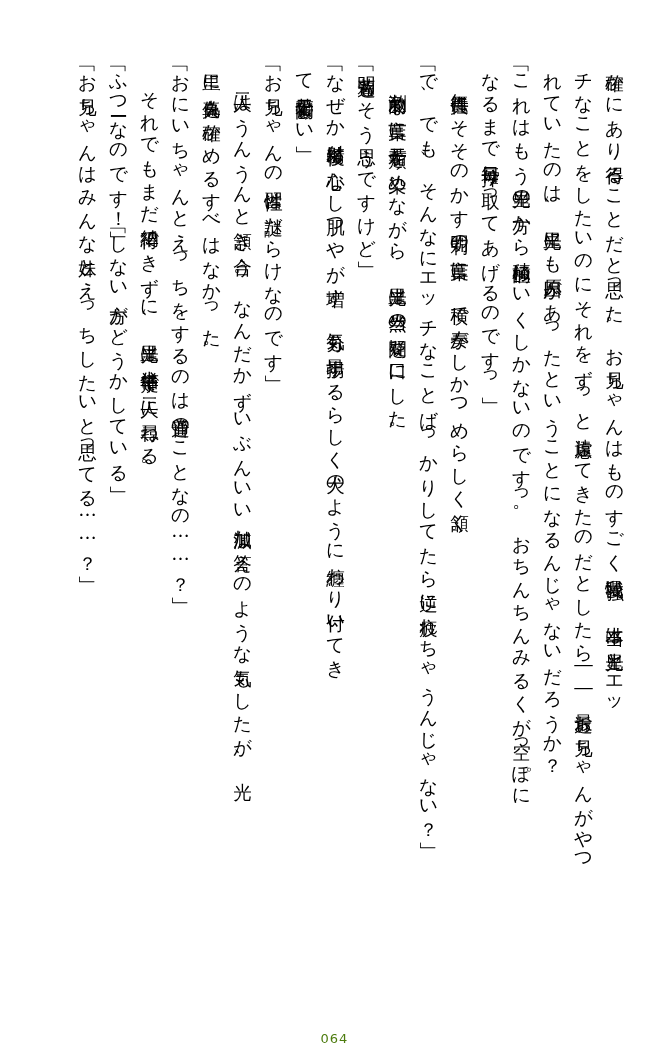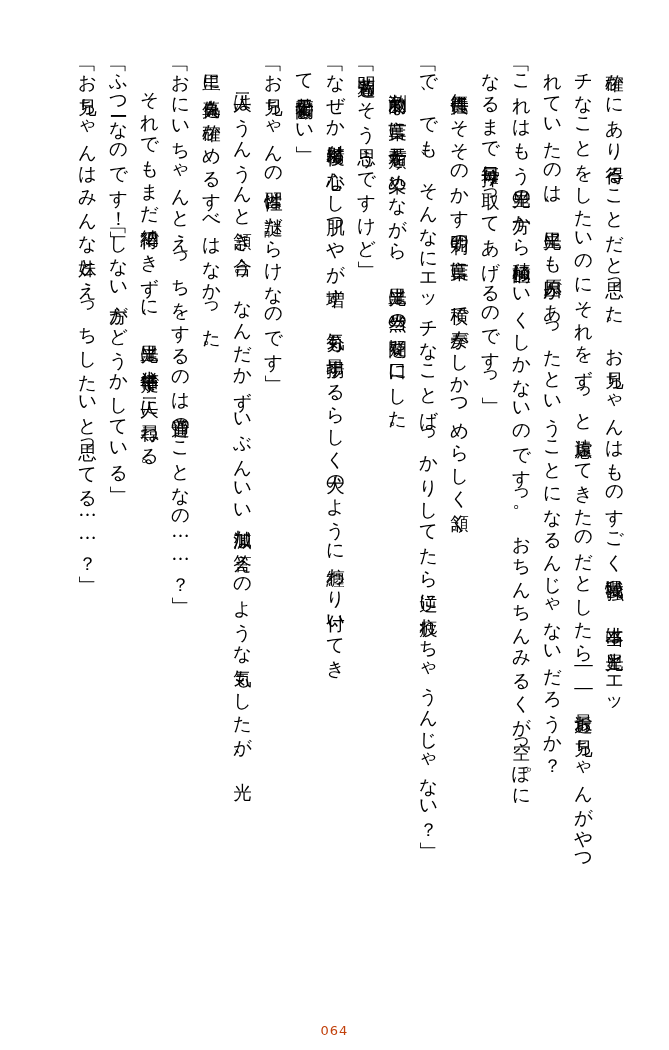--- a/index.html
+++ b/index.html
@@ -41,27 +41,27 @@
     flex: 0 0 31px;
     white-space: pre-wrap;
     font-family: "DejaVu Serif", "Liberation Serif", serif;
     font-weight: 500;
   }
   .column.indent {
     padding-top: 19px;
   }
   #page-number {
     position: absolute;
-    bottom: 12px;
+    bottom: 4px;
     left: 0;
     right: 0;
     text-align: center;
     font-size: 13px;
     letter-spacing: 1px;
-    color: #c2410c;
+    color: #4d7c0f;
     font-family: "DejaVu Sans", "Liberation Sans", sans-serif;
   }
 </style>
 </head>
 <body>
 
 <div id="page">
 
   <div id="text-block">
     <div class="column">確かにあり得ることだと思った。お兄ちゃんはものすごく我慢強い。本当は光里とエッ</div>

